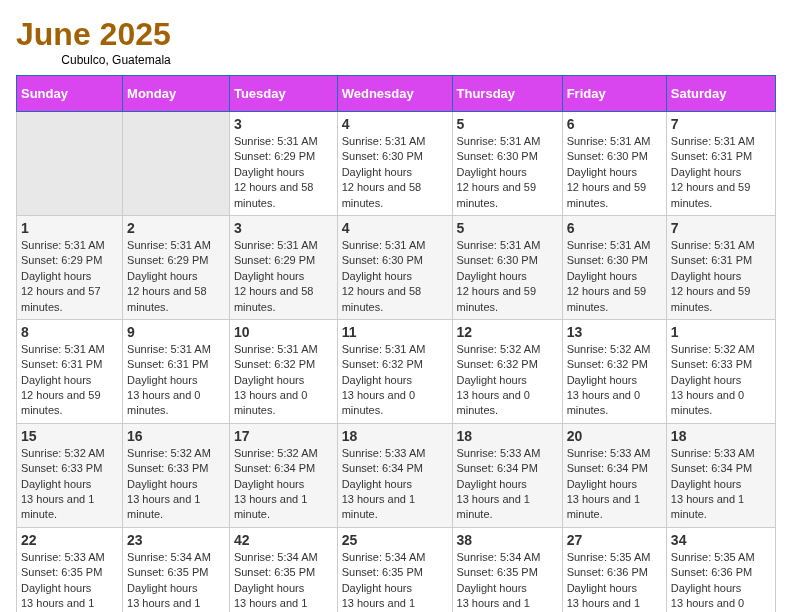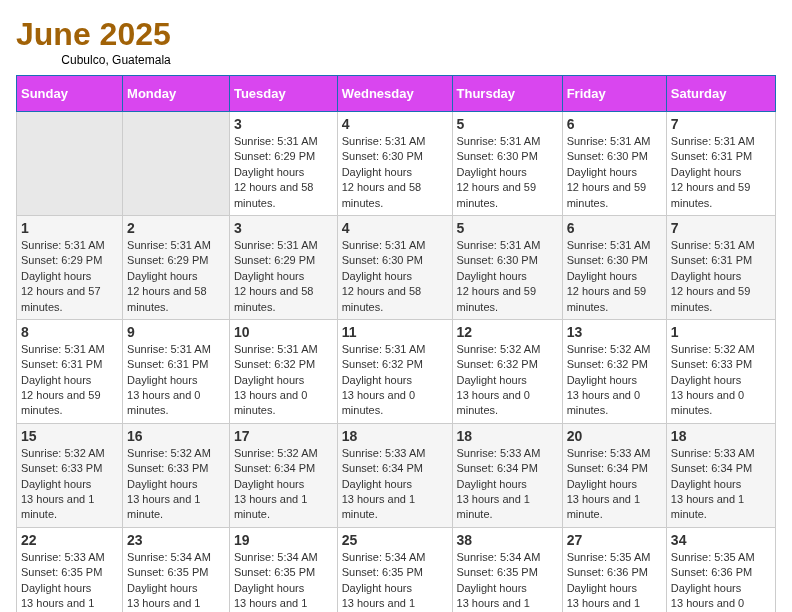--- a/index.html
+++ b/index.html
@@ -227,21 +227,21 @@
       <tr>
         <td>
           <span class="day-num">22</span>
           <div class="day-info">Sunrise: 5:33 AM<br>Sunset: 6:35 PM<br>Daylight hours<br>13 hours and 1 minute.</div>
         </td>
         <td>
           <span class="day-num">23</span>
           <div class="day-info">Sunrise: 5:34 AM<br>Sunset: 6:35 PM<br>Daylight hours<br>13 hours and 1 minute.</div>
         </td>
         <td>
-          <span class="day-num">19</span>
+          <span class="day-num">42</span>
           <div class="day-info">Sunrise: 5:34 AM<br>Sunset: 6:35 PM<br>Daylight hours<br>13 hours and 1 minute.</div>
         </td>
         <td>
           <span class="day-num">25</span>
           <div class="day-info">Sunrise: 5:34 AM<br>Sunset: 6:35 PM<br>Daylight hours<br>13 hours and 1 minute.</div>
         </td>
         <td>
           <span class="day-num">38</span>
           <div class="day-info">Sunrise: 5:34 AM<br>Sunset: 6:35 PM<br>Daylight hours<br>13 hours and 1 minute.</div>
         </td>

